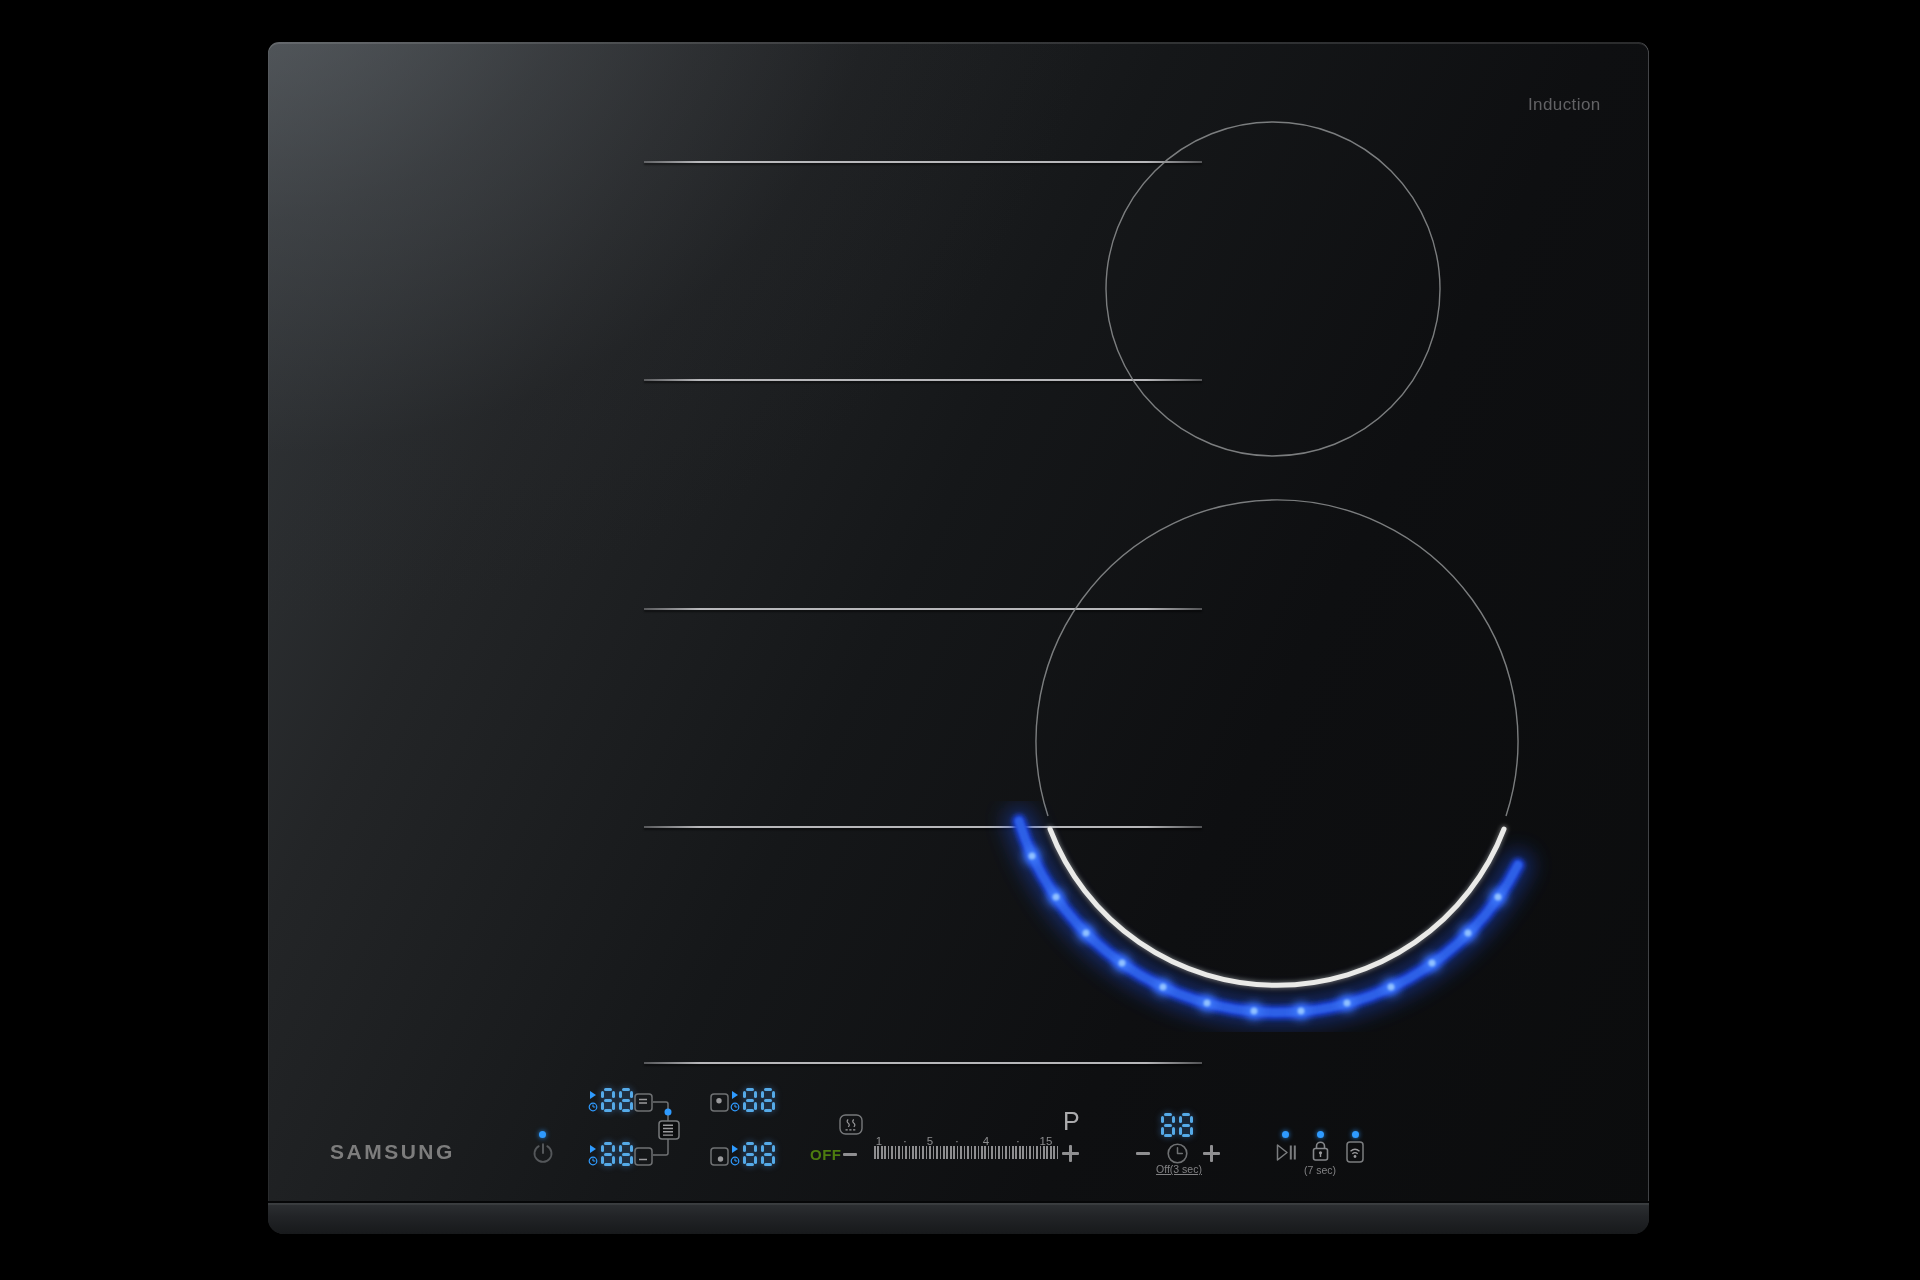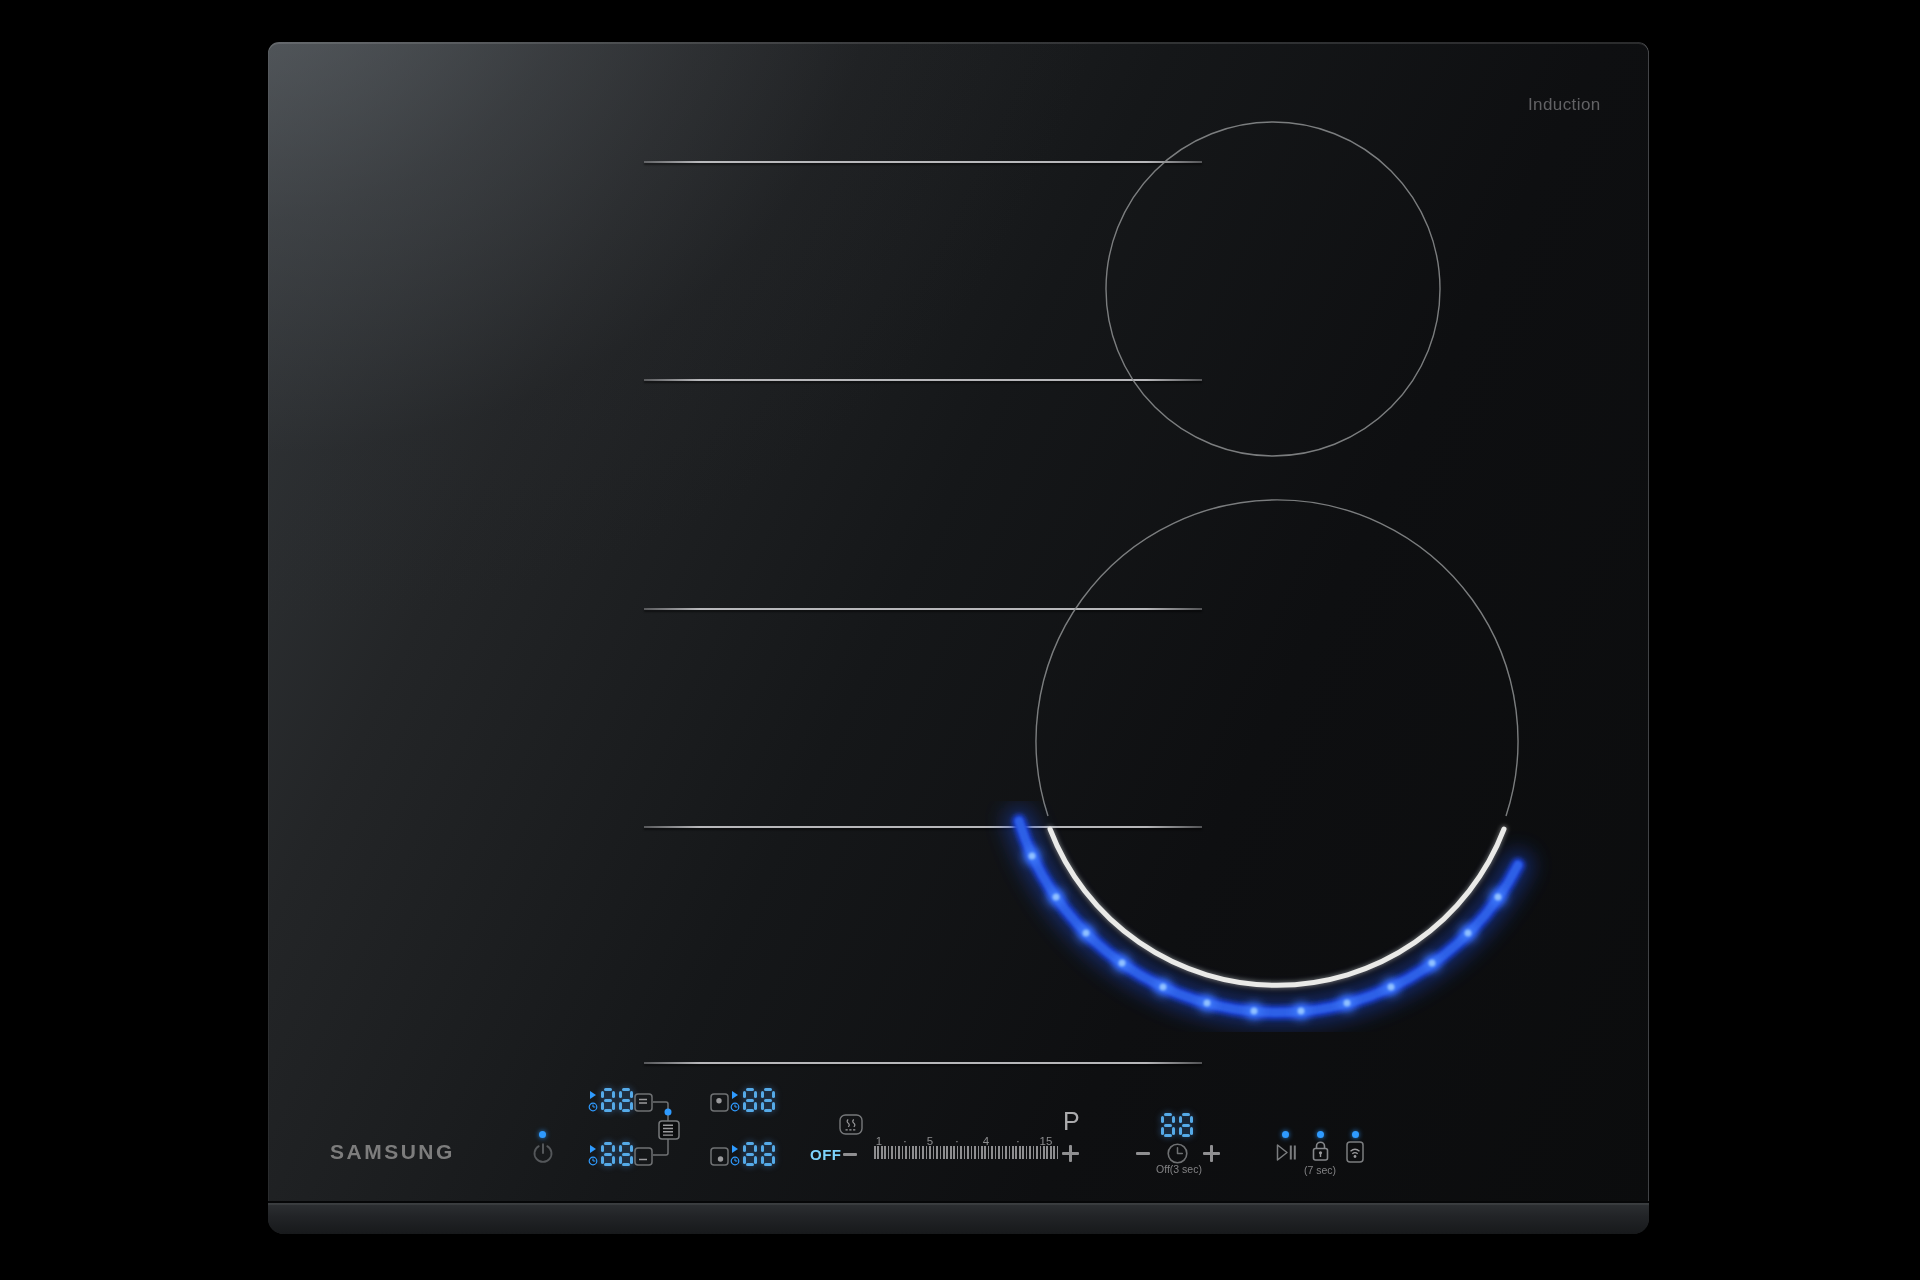--- a/index.html
+++ b/index.html
@@ -27,28 +27,28 @@
     background:linear-gradient(90deg,rgba(160,160,163,.5),rgba(207,207,210,.95) 10%,rgba(207,207,210,.95) 90%,rgba(160,160,163,.5));
     box-shadow:0 2px 2px rgba(0,0,0,.55);}
   .fl1{top:119px}.fl2{top:337px}.fl3{top:566px}.fl4{top:784px}.fl5{top:1020px}
 
   .burner-svg{position:absolute;left:0;top:0;width:1920px;height:1280px;pointer-events:none;}
 
   
   .induction{position:absolute;left:1528px;top:95px;font-size:17px;color:#626265;letter-spacing:.4px;}
   .samsung{position:absolute;left:330px;top:1140px;font-size:21px;font-weight:700;color:#7d7d7d;
     letter-spacing:2.5px;transform:scaleY(.95);}
-  .off-label{position:absolute;left:810px;top:1146px;font-size:15px;font-weight:700;color:#7dd3fc;letter-spacing:.5px;}
+  .off-label{position:absolute;left:810px;top:1146px;font-size:15px;font-weight:700;color:#4d7c0f;letter-spacing:.5px;}
   .p-label{position:absolute;left:1063px;top:1107px;font-size:25px;color:#ababad;}
   .scale-num{position:absolute;top:1135px;font-size:11.5px;color:#8d8d8f;transform:translateX(-50%);}
   .sn1{left:879px}.sn5{left:930px}.sn10{left:986px}.sn15{left:1046px}
   .scale-dot{position:absolute;top:1133px;font-size:13px;color:#8d8d8f;transform:translateX(-50%);}
   .sd1{left:905px}.sd2{left:957px}.sd3{left:1018px}
   .hold-label{position:absolute;font-size:10.5px;color:#828284;transform:translateX(-50%);white-space:nowrap;}
-  .timer-hold{left:1179px;top:1163px;}
+  .timer-hold{left:1179px;top:1163px;text-decoration:underline;}
   .lock-hold{left:1320px;top:1164px;}
 
   
   .bdot{position:absolute;width:7px;height:7px;border-radius:50%;background:var(--iblue);
         box-shadow:0 0 5px rgba(47,155,255,.85);}
   .hbar{position:absolute;width:14px;height:2.5px;border-radius:1px;background:#8f8f91;}
   .plus{position:absolute;width:17px;height:17px;}
   .plus::before{content:"";position:absolute;left:0;right:0;top:7.25px;height:2.5px;border-radius:1px;background:#8f8f91;}
   .plus::after{content:"";position:absolute;top:0;bottom:0;left:7.25px;width:2.5px;border-radius:1px;background:#8f8f91;}
   .ticks{position:absolute;left:874px;top:1146px;width:184px;height:13px;

